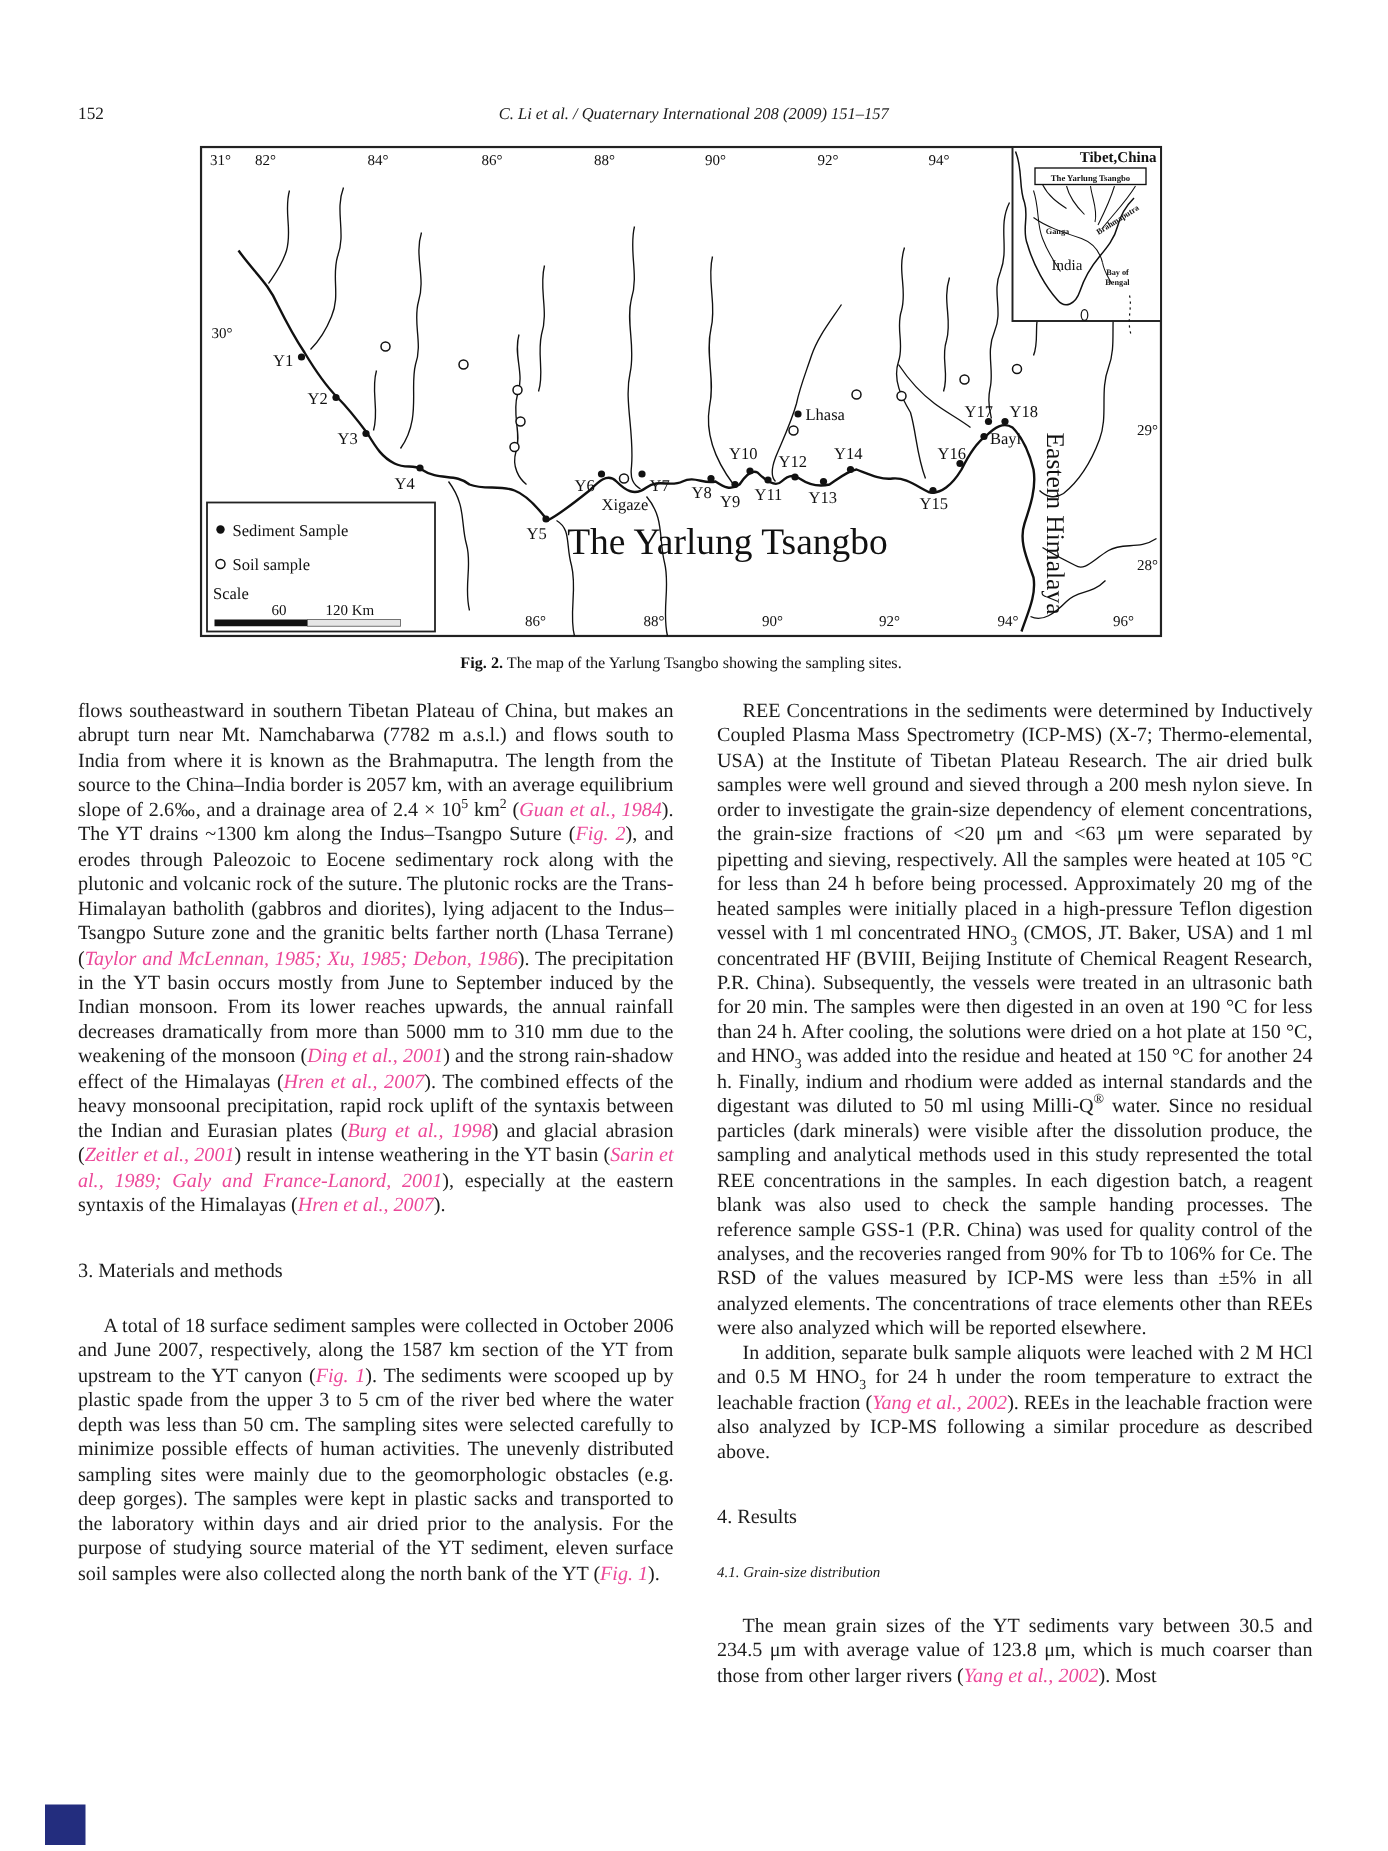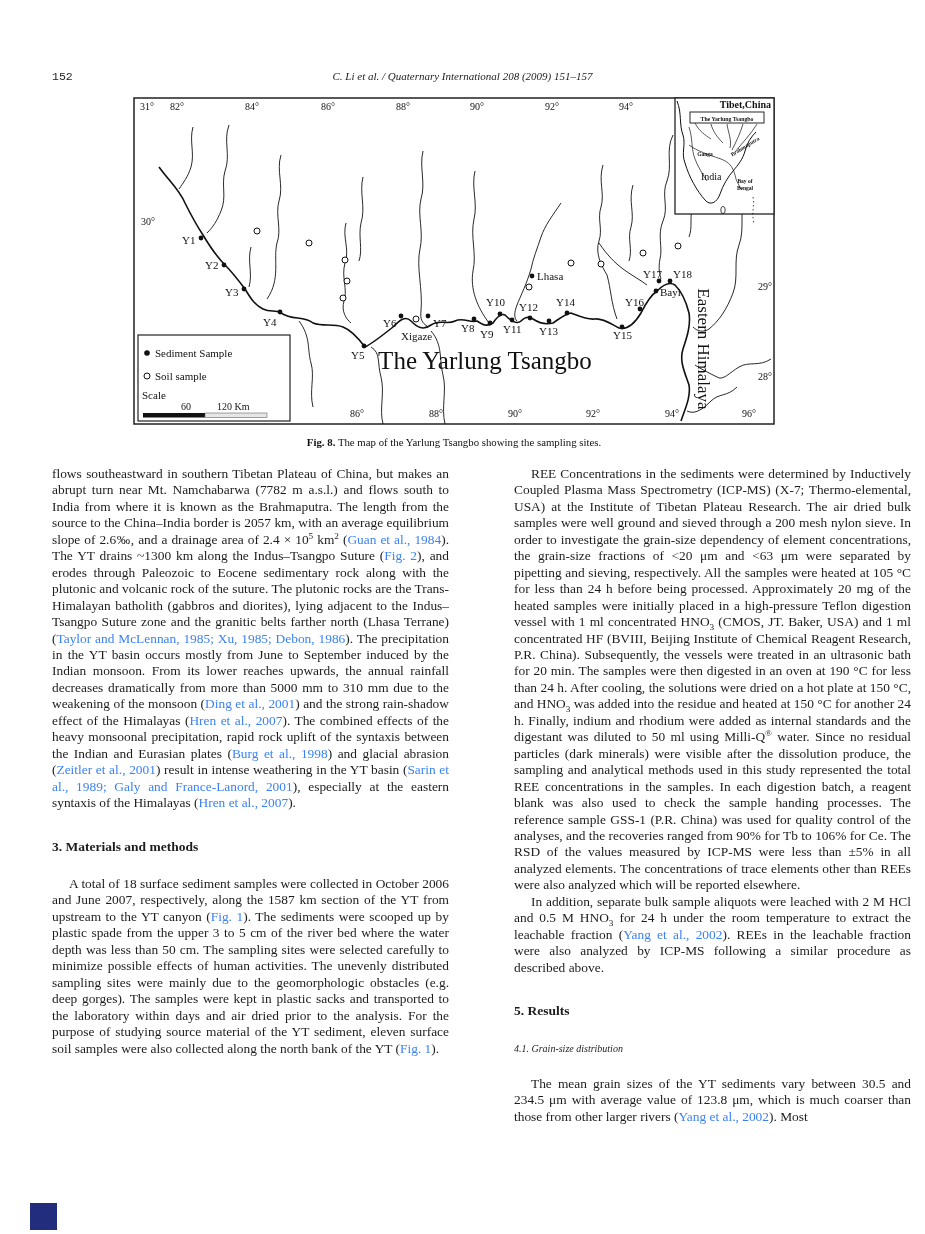--- a/index.html
+++ b/index.html
@@ -1,35 +1,35 @@
 <!DOCTYPE html>
 <html><head>
 <meta charset="utf-8">
 <style>
   html,body{margin:0;padding:0;}
   body{
     width:925px;height:1234px;background:#ffffff;position:relative;overflow:hidden;
     font-family:"Liberation Serif","DejaVu Serif",serif;color:#1c1c1c;
   }
   .header{position:absolute;top:68px;left:0;width:925px;height:20px;}
-  .pagenum{position:absolute;left:52px;top:2px;font-size:11.5px;font-family:Liberation Mono, monospace;}
+  .pagenum{position:absolute;left:52px;top:2px;font-size:11.5px;}
   .running-head{position:absolute;left:0;right:0;text-align:center;top:2px;font-size:11px;font-style:italic;}
   .fig1{position:absolute;left:133px;top:97px;width:642px;margin:0;}
   .fig1 svg{display:block;}
   .figcaption{margin-top:11px;text-align:center;font-size:10.8px;color:#111;}
   .figcaption b{font-weight:bold;}
   .col{position:absolute;top:466px;width:397px;text-align:justify;font-size:13.4px;line-height:16.45px;}
   .col.left{left:52px;}
-  .col.right{left:478px;margin-left:36px;}
+  .col.right{left:478px;}
   .col p{margin:0;}
   .col p.indent{text-indent:17px;}
-  .col h2{font-size:13.5px;font-weight:bold;margin:27px 0 21px 0;}
+  .col h2{font-size:13.5px;font-weight:normal;margin:27px 0 21px 0;}
   .col h3{font-size:10px;font-weight:normal;font-style:italic;margin:6px 0 19px 0;}
   .col sub,.col sup{font-size:69%;line-height:0;}
-  a.cite{color:#3b82f6;text-decoration:none;cursor:pointer;}
+  a.cite{color:#ec4899;text-decoration:none;cursor:pointer;font-style:italic;}
   .corner-square{position:absolute;left:30px;top:1203px;width:27px;height:27px;background:#232d7e;}
   svg text{font-family:"Liberation Serif","DejaVu Serif",serif;fill:#111;}
 </style>
 </head>
 <body>
 
 <div class="header">
   <span class="pagenum">152</span>
   <span class="running-head">C. Li et al. / Quaternary International 208 (2009) 151–157</span>
 </div>
@@ -185,31 +185,31 @@
       <text x="638" y="11" font-size="10" font-weight="bold" text-anchor="end">Tibet,China</text>
       <text x="594" y="23.5" font-size="5.8" font-weight="bold" text-anchor="middle">The Yarlung Tsangbo</text>
       <text x="572" y="59" font-size="5.5" font-weight="bold" text-anchor="middle">Ganga</text>
       <text x="613" y="51" font-size="5.5" font-weight="bold" text-anchor="middle" transform="rotate(-32 613 51)">Brahmaputra</text>
       <text x="568" y="83" font-size="10">India</text>
       <text x="612" y="86" font-size="5.5" font-weight="bold" text-anchor="middle">Bay of</text>
       <text x="612" y="93" font-size="5.5" font-weight="bold" text-anchor="middle">Bengal</text>
     </g>
   </svg>
   <figcaption class="figcaption">
-    <b>Fig. 8.</b>
+    <b>Fig. 2.</b>
     <span>The map of the Yarlung Tsangbo showing the sampling sites.</span>
   </figcaption>
 </figure>
 
 <div class="col left">
     <p>flows southeastward in southern Tibetan Plateau of China, but makes an abrupt turn near Mt. Namchabarwa (7782 m a.s.l.) and flows south to India from where it is known as the Brahmaputra. The length from the source to the China–India border is 2057 km, with an average equilibrium slope of 2.6‰, and a drainage area of 2.4 × 10<sup>5</sup> km<sup>2</sup> (<a class="cite">Guan et al., 1984</a>). The YT drains ~1300 km along the Indus–Tsangpo Suture (<a class="cite">Fig. 2</a>), and erodes through Paleozoic to Eocene sedimentary rock along with the plutonic and volcanic rock of the suture. The plutonic rocks are the Trans-Himalayan batholith (gabbros and diorites), lying adjacent to the Indus–Tsangpo Suture zone and the granitic belts farther north (Lhasa Terrane) (<a class="cite">Taylor and McLennan, 1985; Xu, 1985; Debon, 1986</a>). The precipitation in the YT basin occurs mostly from June to September induced by the Indian monsoon. From its lower reaches upwards, the annual rainfall decreases dramatically from more than 5000 mm to 310 mm due to the weakening of the monsoon (<a class="cite">Ding et al., 2001</a>) and the strong rain-shadow effect of the Himalayas (<a class="cite">Hren et al., 2007</a>). The combined effects of the heavy monsoonal precipitation, rapid rock uplift of the syntaxis between the Indian and Eurasian plates (<a class="cite">Burg et al., 1998</a>) and glacial abrasion (<a class="cite">Zeitler et al., 2001</a>) result in intense weathering in the YT basin (<a class="cite">Sarin et al., 1989; Galy and France-Lanord, 2001</a>), especially at the eastern syntaxis of the Himalayas (<a class="cite">Hren et al., 2007</a>).</p>
     <h2>3. Materials and methods</h2>
     <p class="indent">A total of 18 surface sediment samples were collected in October 2006 and June 2007, respectively, along the 1587 km section of the YT from upstream to the YT canyon (<a class="cite">Fig. 1</a>). The sediments were scooped up by plastic spade from the upper 3 to 5 cm of the river bed where the water depth was less than 50 cm. The sampling sites were selected carefully to minimize possible effects of human activities. The unevenly distributed sampling sites were mainly due to the geomorphologic obstacles (e.g. deep gorges). The samples were kept in plastic sacks and transported to the laboratory within days and air dried prior to the analysis. For the purpose of studying source material of the YT sediment, eleven surface soil samples were also collected along the north bank of the YT (<a class="cite">Fig. 1</a>).</p>
   </div>
 <div class="col right">
     <p class="indent">REE Concentrations in the sediments were determined by Inductively Coupled Plasma Mass Spectrometry (ICP-MS) (X-7; Thermo-elemental, USA) at the Institute of Tibetan Plateau Research. The air dried bulk samples were well ground and sieved through a 200 mesh nylon sieve. In order to investigate the grain-size dependency of element concentrations, the grain-size fractions of &lt;20 μm and &lt;63 μm were separated by pipetting and sieving, respectively. All the samples were heated at 105 °C for less than 24 h before being processed. Approximately 20 mg of the heated samples were initially placed in a high-pressure Teflon digestion vessel with 1 ml concentrated HNO<sub>3</sub> (CMOS, JT. Baker, USA) and 1 ml concentrated HF (BVIII, Beijing Institute of Chemical Reagent Research, P.R. China). Subsequently, the vessels were treated in an ultrasonic bath for 20 min. The samples were then digested in an oven at 190 °C for less than 24 h. After cooling, the solutions were dried on a hot plate at 150 °C, and HNO<sub>3</sub> was added into the residue and heated at 150 °C for another 24 h. Finally, indium and rhodium were added as internal standards and the digestant was diluted to 50 ml using Milli-Q<sup>®</sup> water. Since no residual particles (dark minerals) were visible after the dissolution produce, the sampling and analytical methods used in this study represented the total REE concentrations in the samples. In each digestion batch, a reagent blank was also used to check the sample handing processes. The reference sample GSS-1 (P.R. China) was used for quality control of the analyses, and the recoveries ranged from 90% for Tb to 106% for Ce. The RSD of the values measured by ICP-MS were less than ±5% in all analyzed elements. The concentrations of trace elements other than REEs were also analyzed which will be reported elsewhere.</p>
     <p class="indent">In addition, separate bulk sample aliquots were leached with 2 M HCl and 0.5 M HNO<sub>3</sub> for 24 h under the room temperature to extract the leachable fraction (<a class="cite">Yang et al., 2002</a>). REEs in the leachable fraction were also analyzed by ICP-MS following a similar procedure as described above.</p>
-    <h2>5. Results</h2>
+    <h2>4. Results</h2>
     <h3>4.1. Grain-size distribution</h3>
     <p class="indent">The mean grain sizes of the YT sediments vary between 30.5 and 234.5 μm with average value of 123.8 μm, which is much coarser than those from other larger rivers (<a class="cite">Yang et al., 2002</a>). Most</p>
   </div>
 
 <div class="corner-square"></div>
 
 </body></html>

